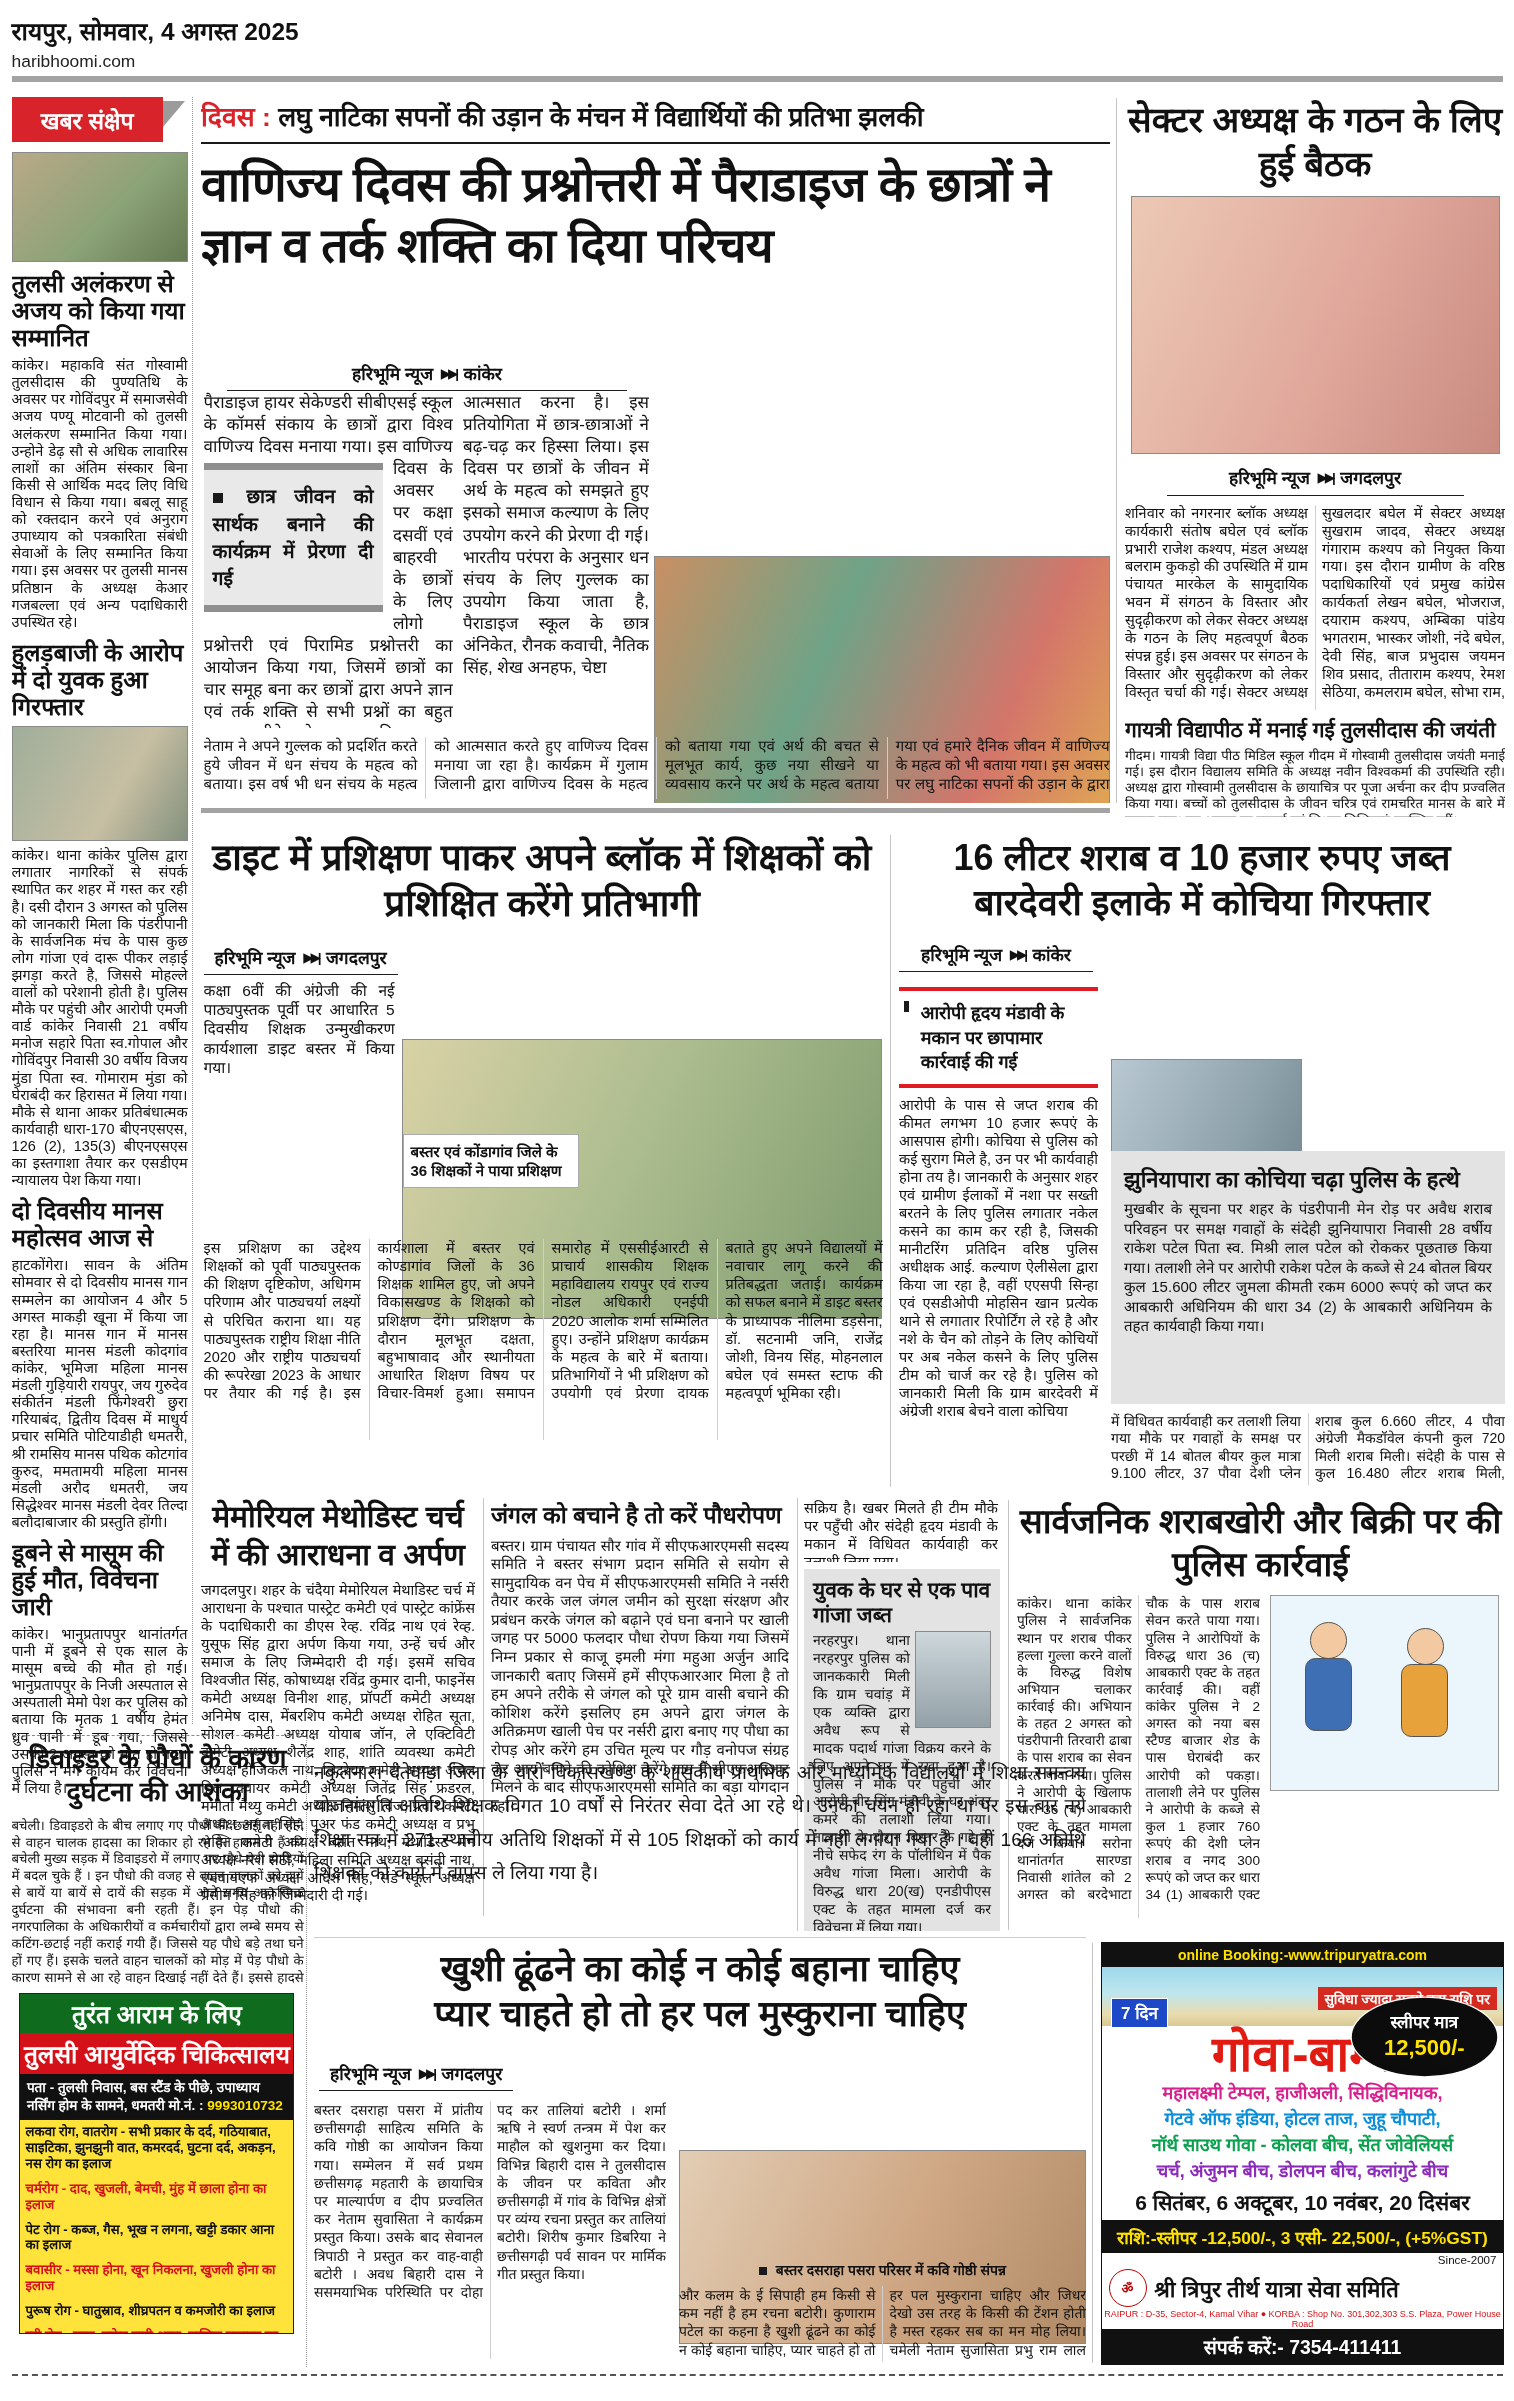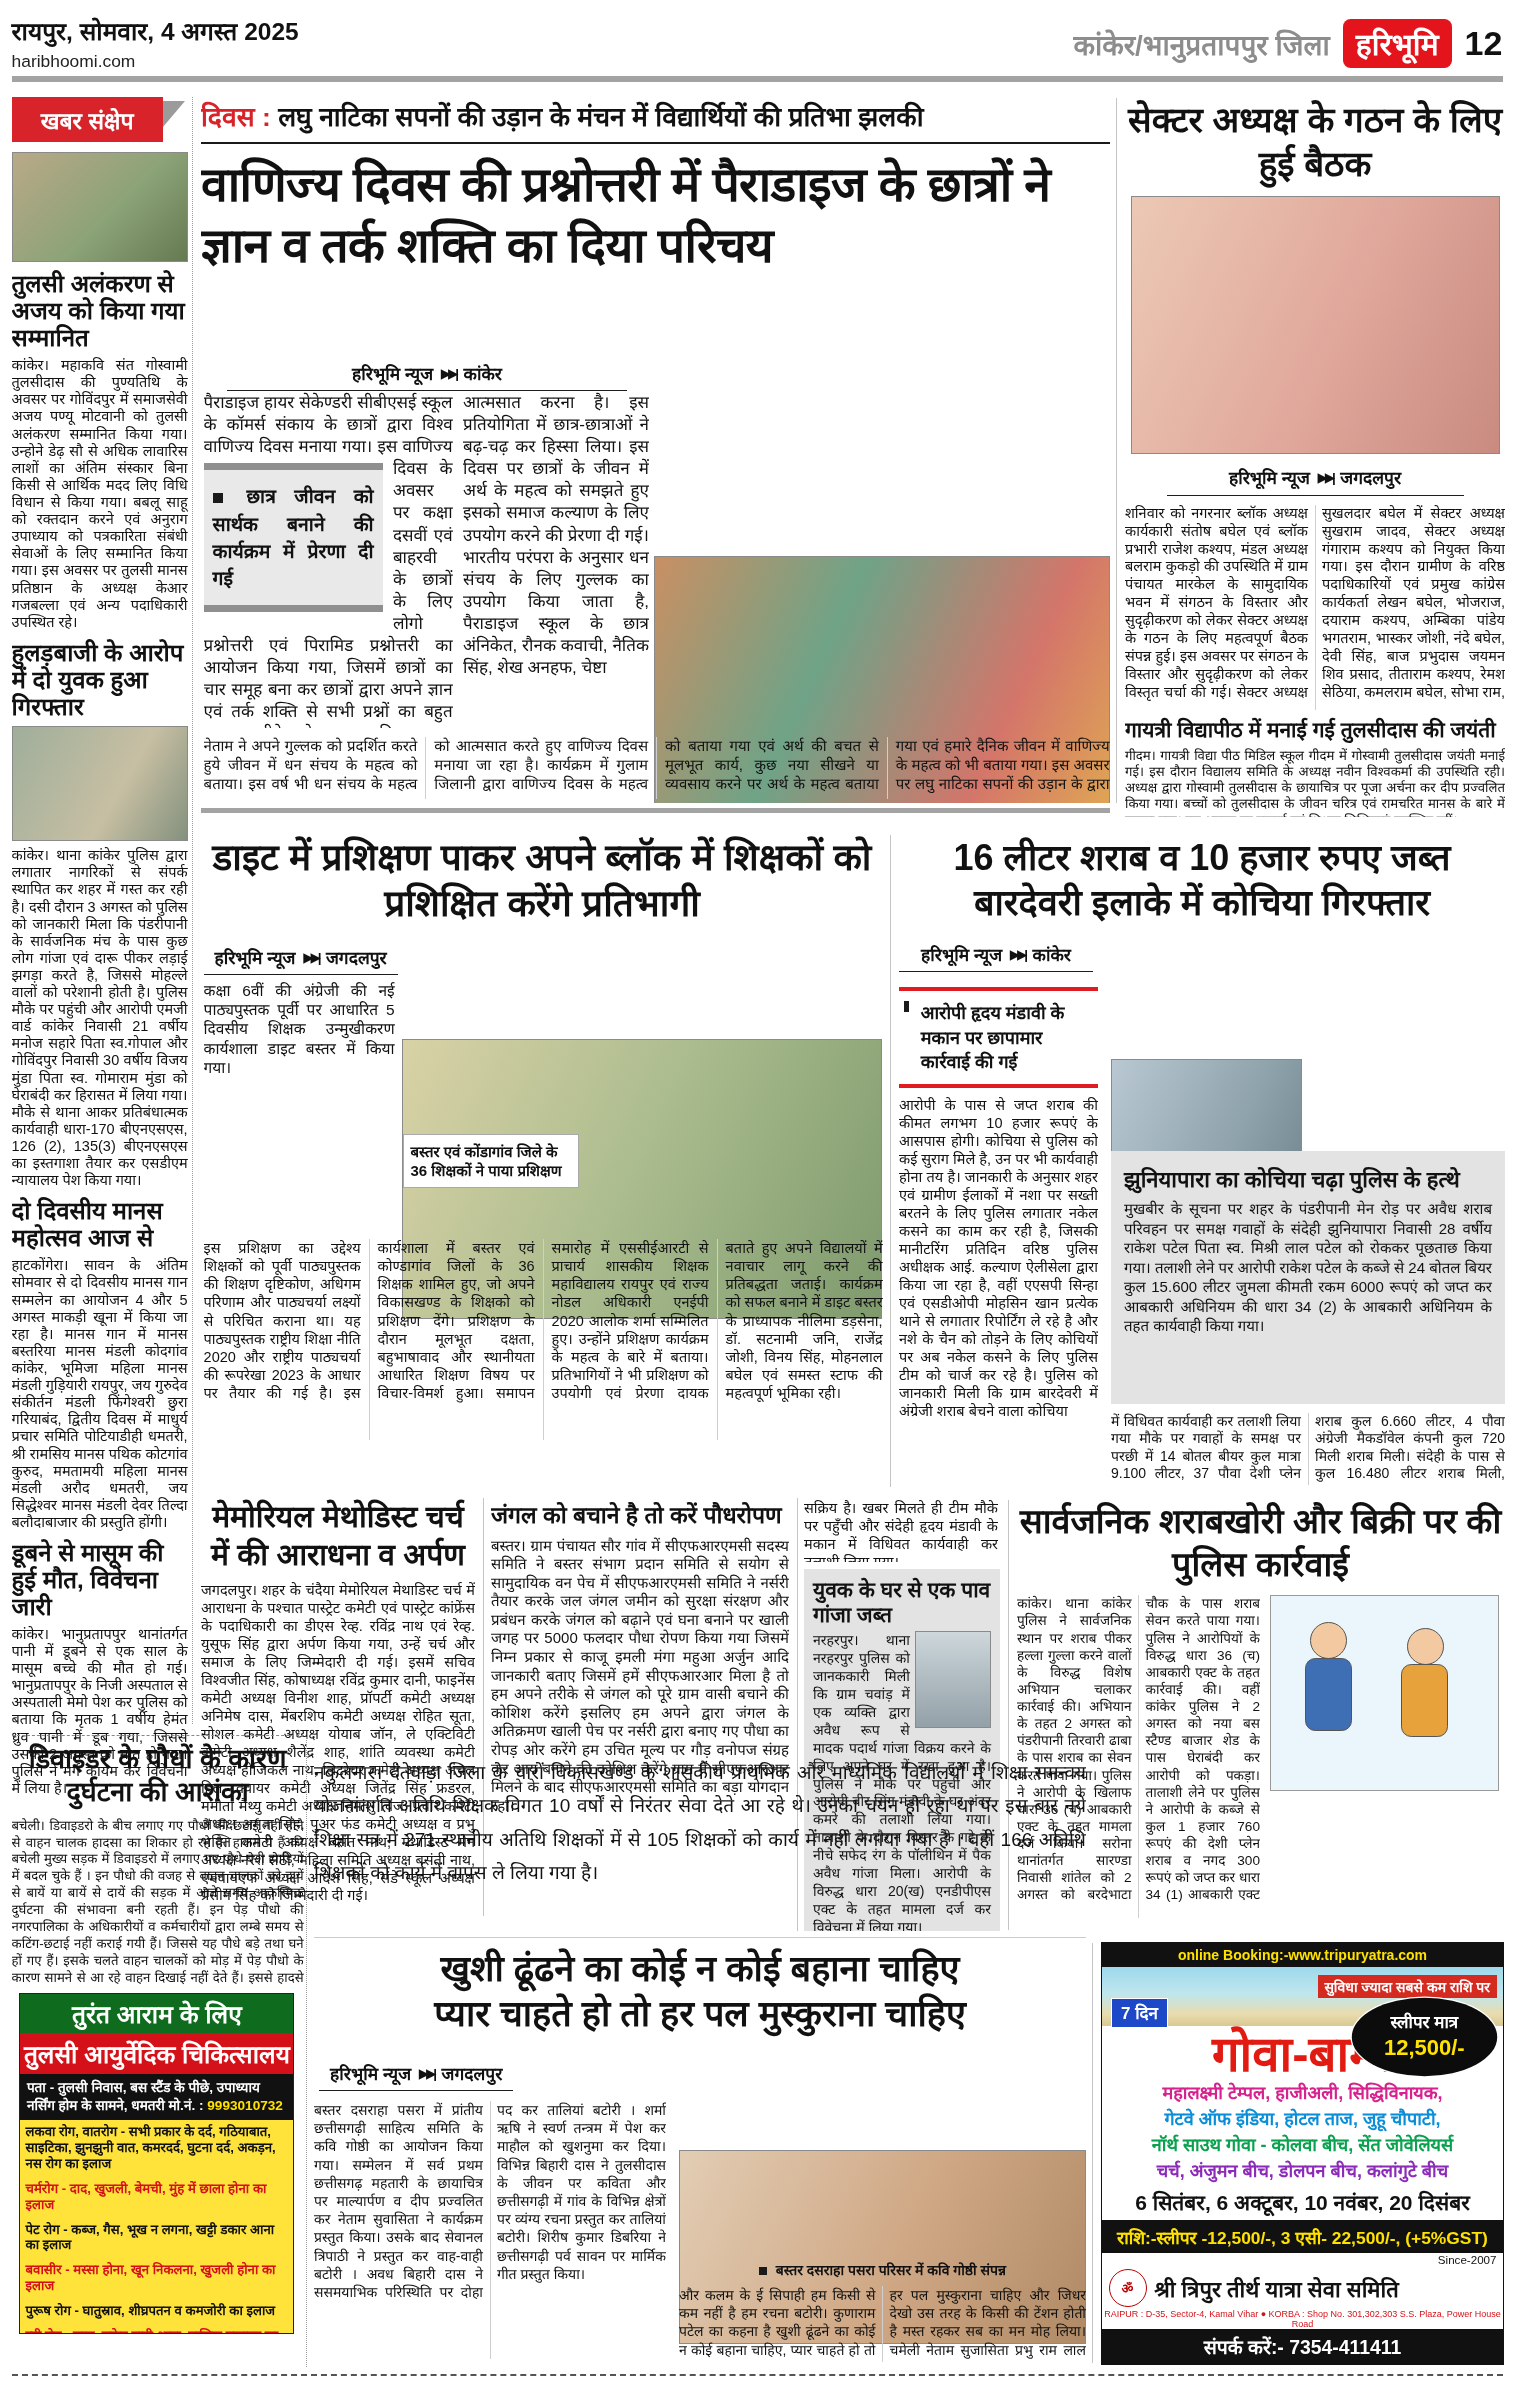--- a/index.html
+++ b/index.html
@@ -55,21 +55,21 @@
   .t-green{background:#0f6b1d;color:#fff;font-weight:bold;font-size:24.5px;text-align:center;padding:3.2px 0;}
   .t-red{background:#d41118;color:#fff;font-weight:bold;font-size:24.5px;text-align:center;padding:3.9px 0;}
   .t-addr{background:#111;color:#fff;font-size:13.6px;font-weight:bold;padding:5.2px 6.5px;line-height:1.3;}
   .t-addr .yel{color:#ffe200;}
   .t-row{background:#ffe33b;font-size:13.2px;font-weight:bold;padding:4.5px 5.2px;line-height:1.2;}
   .t-row.r-red{color:#d41118;}
   .goa{border:1.9px solid #111;box-sizing:border-box;background:#fff;display:flex;flex-direction:column;}
   .g-top{background:#111;color:#ffe200;font-weight:bold;font-size:14px;text-align:center;padding:3.9px 0;}
   .g-img{height:119px;background:linear-gradient(180deg,#9ed9ec 0%,#bfe6ee 45%,#e9dcae 80%,#d9c890 100%);position:relative;}
   .g-days{position:absolute;left:9px;top:31px;background:#1d49c8;color:#fff;font-weight:bold;font-size:17px;padding:2.6px 9px;border:1.3px solid #fff;}
-  .g-tag{position:absolute;right:6.5px;top:8px;color:#fff;background:#d42a20;font-weight:bold;font-size:14px;padding:1.9px 6.5px;}
+  .g-tag{position:absolute;right:6.5px;top:20px;color:#fff;background:#d42a20;font-weight:bold;font-size:14px;padding:1.9px 6.5px;}
   .g-sleep{position:absolute;right:9px;top:34px;background:#0c0c0c;color:#fff;text-align:center;
            border-radius:50%;width:129px;padding:11.6px 5.2px;font-weight:bold;font-size:17px;line-height:1.25;
            box-shadow:0 0 0 3.2px #0c0c0c, 0 0 0 4.5px #fff;}
   .g-sleep .pr{color:#ffe200;font-size:22px;}
   .g-title{color:#e11a12;font-weight:bold;font-size:49px;text-align:center;line-height:1.0;padding:3.9px 0 1.3px;}
   .g-places{font-size:18px;font-weight:bold;text-align:center;line-height:1.3;padding:1.3px 5.2px;}
   .g-p1{color:#d6218e;} .g-p2{color:#0b8ed8;} .g-p3{color:#0aa14f;} .g-p4{color:#8c2bb8;}
   .g-dates{font-size:21px;font-weight:bold;text-align:center;padding:3.9px 0;}
   .g-price{background:#111;color:#ffe200;font-weight:bold;font-size:17.4px;text-align:center;padding:4.5px 0;}
   .g-orgzone{display:flex;align-items:center;gap:7.7px;padding:2.6px 6.5px;}
@@ -89,25 +89,20 @@
 </style>
 </head>
 <body>
 
 <div id="page">
 
   <div class="abs" style="left:11.6px;top:14px;">
     <div class="m-date">रायपुर, सोमवार, 4 अगस्त 2025</div>
     <div class="m-site">haribhoomi.com</div>
   </div>
-  <div class="abs m-right" style="right:11.6px;top:19.4px;">
-    <div class="m-district">कांकेर/भानुप्रतापपुर जिला</div>
-    <div class="m-logo">हरिभूमि</div>
-    <div class="m-page">12</div>
-  </div>
   <div class="abs hrule" style="left:11.6px;top:76px;width:1491px;height:5.8px;"></div>
 
   <div class="abs" style="left:11.6px;top:97px;width:176px;height:1768px;overflow:hidden;">
     <div class="banner">
       <span>खबर संक्षेप</span>
       <span class="fold"></span>
     </div>
     <div class="photo" style="width:176px;height:110px;margin-top:10.3px;background:linear-gradient(135deg,#b9a988,#8da378 55%,#657a52);"></div>
     <h3 class="b-title">तुलसी अलंकरण से अजय को किया गया सम्मानित</h3>
     <p class="b-body jtxt">कांकेर। महाकवि संत गोस्वामी तुलसीदास की पुण्यतिथि के अवसर पर गोविंदपुर में समाजसेवी अजय पण्यू मोटवानी को तुलसी अलंकरण सम्मानित किया गया। उन्होने डेढ़ सौ से अधिक लावारिस लाशों का अंतिम संस्कार बिना किसी से आर्थिक मदद लिए विधि विधान से किया गया। बबलू साहू को रक्तदान करने एवं अनुराग उपाध्याय को पत्रकारिता संबंधी सेवाओं के लिए सम्मानित किया गया। इस अवसर पर तुलसी मानस प्रतिष्ठान के अध्यक्ष केआर गजबल्ला एवं अन्य पदाधिकारी उपस्थित रहे।</p>

